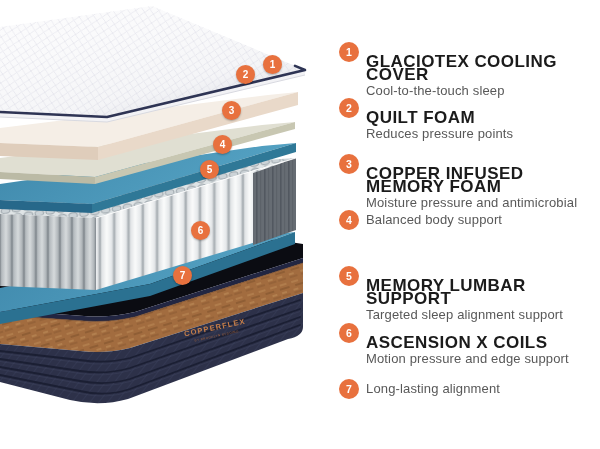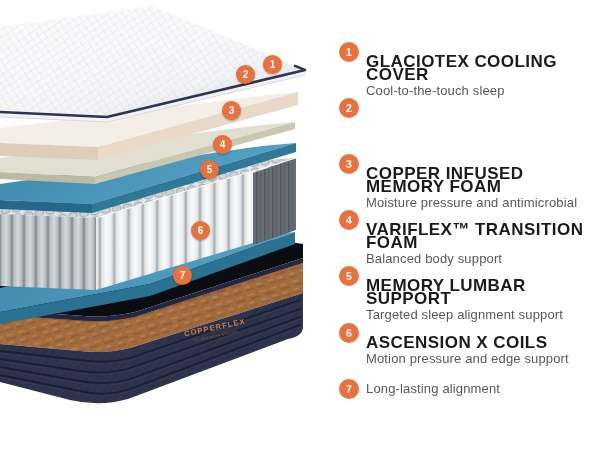--- a/index.html
+++ b/index.html
@@ -157,32 +157,35 @@
 <div class="legend">
   <div class="item" style="top:42px">
     <div class="badge">1</div>
     <div>
           <div class="t">GLACIOTEX COOLING COVER</div>
          <div class="d">Cool-to-the-touch sleep</div>
         </div>
   </div>
   <div class="item" style="top:98px">
     <div class="badge">2</div>
+    <div>
+          <div class="t">QUILT FOAM</div>
+         <div class="d">Reduces pressure points</div>
+        </div>
   </div>
   <div class="item" style="top:154px">
     <div class="badge">3</div>
     <div>
           <div class="t">COPPER INFUSED MEMORY FOAM</div>
          <div class="d">Moisture pressure and antimicrobial</div>
         </div>
   </div>
   <div class="item" style="top:210px">
     <div class="badge">4</div>
     <div>
-          <div class="t">VARIFLEX™ TRANSITION FOAM</div>
          <div class="d">Balanced body support</div>
         </div>
   </div>
   <div class="item" style="top:266px">
     <div class="badge">5</div>
     <div>
           <div class="t">MEMORY LUMBAR SUPPORT</div>
          <div class="d">Targeted sleep alignment support</div>
         </div>
   </div>

